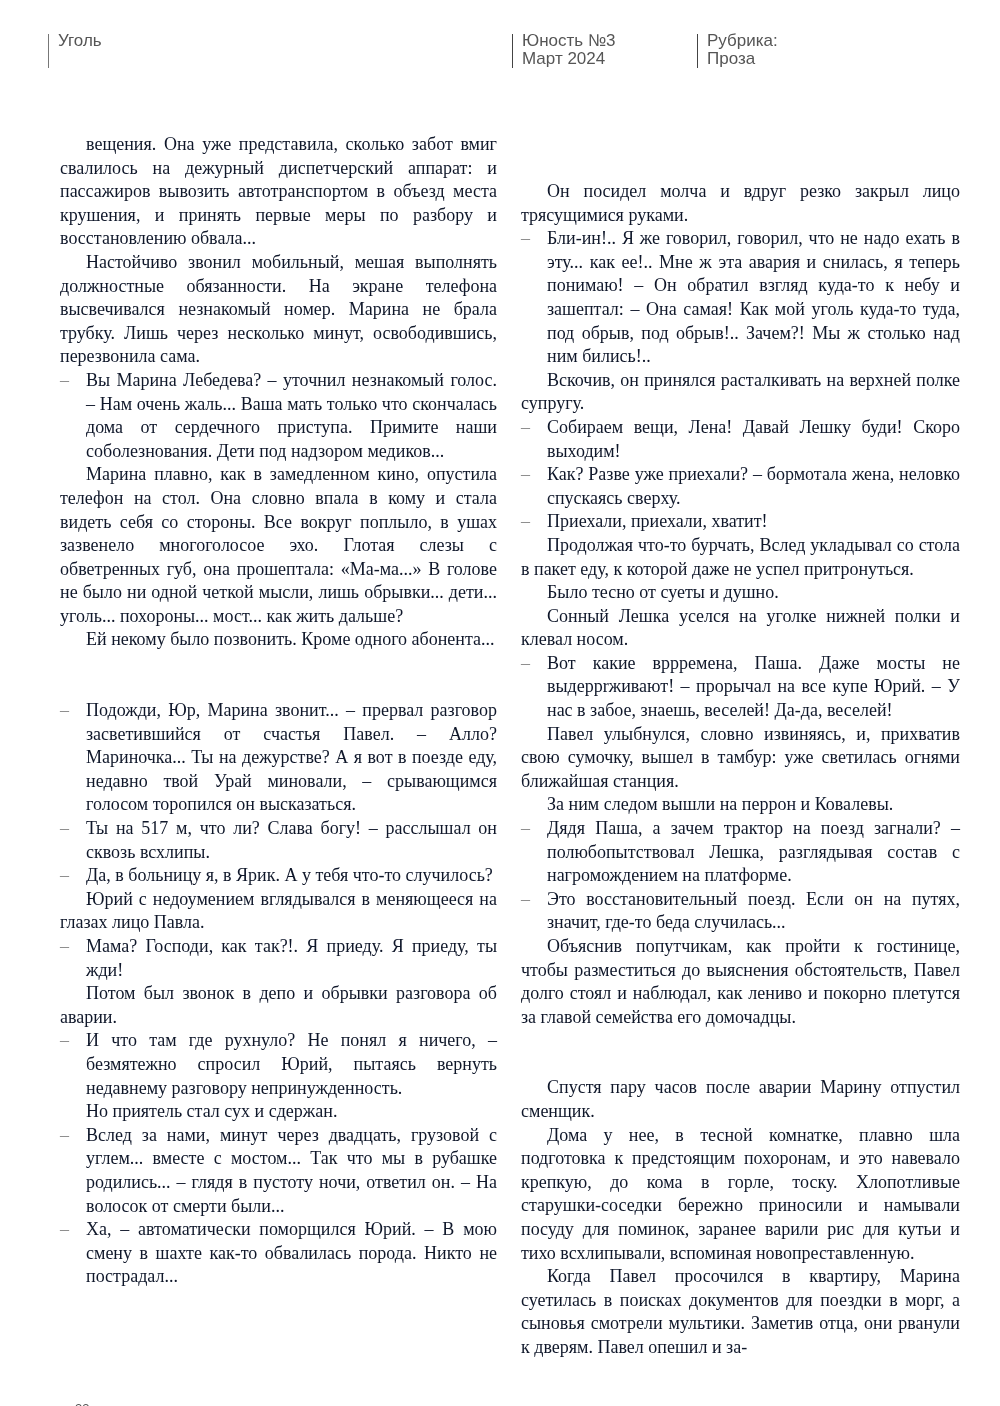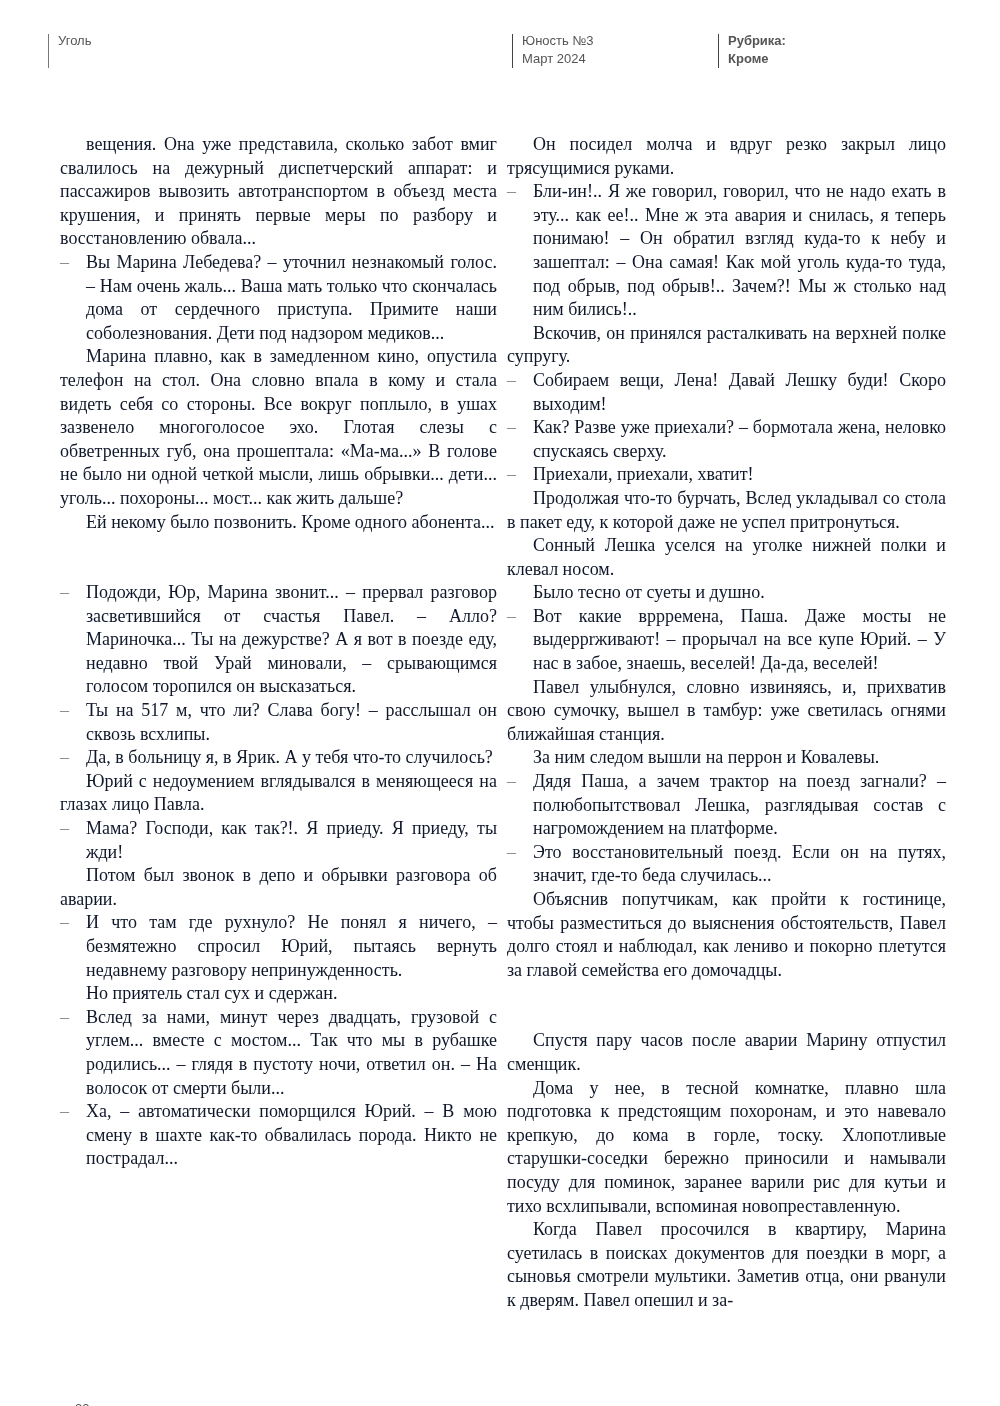--- a/index.html
+++ b/index.html
@@ -1,27 +1,27 @@
 <!DOCTYPE html>
 <html><head>
 <meta charset="utf-8">
 <style>
   html, body { margin: 0; padding: 0; background: #ffffff; }
   body { width: 1000px; height: 1406px; position: relative; overflow: hidden; }
-  .hdr { position: absolute; top: 32px; font-family: "Liberation Sans", sans-serif; font-size: 13px; line-height: 18px; color: #555; padding-left: 10px; }
+  .hdr { position: absolute; top: 32px; font-family: "Liberation Sans", sans-serif; font-size: 17px; line-height: 18px; color: #555; padding-left: 10px; }
   .hdr .bar { position: absolute; left: 0; top: 2px; width: 1px; background: #777; }
   .hdr-left { left: 48px; }
   .hdr-left .bar { height: 34px; }
   .hdr-mid { left: 512px; }
   .hdr-mid .bar { height: 34px; background:#444; }
-  .hdr-right { left: 718px; font-weight: bold; }
+  .hdr-right { left: 697px; }
   .hdr-right .bar { height: 34px; background:#444; }
   .col { position: absolute; top: 133px; font-family: "Liberation Serif", serif; font-size: 18px; line-height: 23.6px; color: #0f172a; text-align: justify; }
   .col-left { left: 60px; width: 437px; }
-  .col-right { left: 507px; width: 439px; }
+  .col-right { left: 521px; width: 439px; margin-top: 47px; }
   .p { margin: 0; text-indent: 26px; }
   .d { margin: 0; padding-left: 26px; position: relative; }
   .d::before { content: "–"; position: absolute; left: 0; top: 0; color: #8a8a8a; }
   .gap { height: 47px; }
   .pagenum { position: absolute; left: 75px; top: 1362px; font-family: "Liberation Sans", sans-serif; font-size: 13px; color: #555; margin-top: 39px; }
 </style>
 </head>
 <body>
 
 <div class="hdr hdr-left">
@@ -29,25 +29,26 @@
   <div>Уголь</div>
 </div>
 <div class="hdr hdr-mid">
   <div class="bar"></div>
   <div>Юность №3</div>
   <div>Март 2024</div>
 </div>
 <div class="hdr hdr-right">
   <div class="bar"></div>
   <div>Рубрика:</div>
-  <div>Кроме</div>
+  <div>Проза</div>
 </div>
 
 <div class="col col-left" id="colL">
     <div class="p cont" style="text-indent: 26px;">вещения. Она уже представила, сколько забот вмиг свалилось на дежурный диспетчерский аппарат: и пассажиров вывозить автотранспортом в объезд места крушения, и принять первые меры по разбору и восстановлению обвала...</div>
+    <div class="p">Настойчиво звонил мобильный, мешая выполнять должностные обязанности. На экране телефона высвечивался незнакомый номер. Марина не брала трубку. Лишь через несколько минут, освободившись, перезвонила сама.</div>
     <div class="d">Вы Марина Лебедева? – уточнил незнакомый голос. – Нам очень жаль... Ваша мать только что скончалась дома от сердечного приступа. Примите наши соболезнования. Дети под надзором медиков...</div>
     <div class="p">Марина плавно, как в замедленном кино, опустила телефон на стол. Она словно впала в кому и стала видеть себя со стороны. Все вокруг поплыло, в ушах зазвенело многоголосое эхо. Глотая слезы с обветренных губ, она прошептала: «Ма-ма...» В голове не было ни одной четкой мысли, лишь обрывки... дети... уголь... похороны... мост... как жить дальше?</div>
     <div class="p">Ей некому было позвонить. Кроме одного абонента...</div>
     <div class="gap"></div>
     <div class="d">Подожди, Юр, Марина звонит... – прервал разговор засветившийся от счастья Павел. – Алло? Мариночка... Ты на дежурстве? А я вот в поезде еду, недавно твой Урай миновали, – срывающимся голосом торопился он высказаться.</div>
     <div class="d">Ты на 517 м, что ли? Слава богу! – расслышал он сквозь всхлипы.</div>
     <div class="d">Да, в больницу я, в Ярик. А у тебя что-то случилось?</div>
     <div class="p">Юрий с недоумением вглядывался в меняющееся на глазах лицо Павла.</div>
     <div class="d">Мама? Господи, как так?!. Я приеду. Я приеду, ты жди!</div>
     <div class="p">Потом был звонок в депо и обрывки разговора об аварии.</div>
@@ -57,22 +58,22 @@
     <div class="d">Ха, – автоматически поморщился Юрий. – В мою смену в шахте как-то обвалилась порода. Никто не пострадал...</div>
   </div>
 <div class="col col-right" id="colR">
     <div class="p">Он посидел молча и вдруг резко закрыл лицо трясущимися руками.</div>
     <div class="d">Бли-ин!.. Я же говорил, говорил, что не надо ехать в эту... как ее!.. Мне ж эта авария и снилась, я теперь понимаю! – Он обратил взгляд куда-то к небу и зашептал: – Она самая! Как мой уголь куда-то туда, под обрыв, под обрыв!.. Зачем?! Мы ж столько над ним бились!..</div>
     <div class="p">Вскочив, он принялся расталкивать на верхней полке супругу.</div>
     <div class="d">Собираем вещи, Лена! Давай Лешку буди! Скоро выходим!</div>
     <div class="d">Как? Разве уже приехали? – бормотала жена, неловко спускаясь сверху.</div>
     <div class="d">Приехали, приехали, хватит!</div>
     <div class="p">Продолжая что-то бурчать, Вслед укладывал со стола в пакет еду, к которой даже не успел притронуться.</div>
+    <div class="p">Было тесно от суеты и душно.</div>
     <div class="p">Сонный Лешка уселся на уголке нижней полки и клевал носом.</div>
-    <div class="p">Было тесно от суеты и душно.</div>
     <div class="d">Вот какие вррремена, Паша. Даже мосты не выдеррrживают! – прорычал на все купе Юрий. – У нас в забое, знаешь, веселей! Да-да, веселей!</div>
     <div class="p">Павел улыбнулся, словно извиняясь, и, прихватив свою сумочку, вышел в тамбур: уже светилась огнями ближайшая станция.</div>
     <div class="p">За ним следом вышли на перрон и Ковалевы.</div>
     <div class="d">Дядя Паша, а зачем трактор на поезд загнали? – полюбопытствовал Лешка, разглядывая состав с нагромождением на платформе.</div>
     <div class="d">Это восстановительный поезд. Если он на путях, значит, где-то беда случилась...</div>
     <div class="p">Объяснив попутчикам, как пройти к гостинице, чтобы разместиться до выяснения обстоятельств, Павел долго стоял и наблюдал, как лениво и покорно плетутся за главой семейства его домочадцы.</div>
     <div class="gap"></div>
     <div class="p">Спустя пару часов после аварии Марину отпустил сменщик.</div>
     <div class="p">Дома у нее, в тесной комнатке, плавно шла подготовка к предстоящим похоронам, и это навевало крепкую, до кома в горле, тоску. Хлопотливые старушки-соседки бережно приносили и намывали посуду для поминок, заранее варили рис для кутьи и тихо всхлипывали, вспоминая новопреставленную.</div>
     <div class="p">Когда Павел просочился в квартиру, Марина суетилась в поисках документов для поездки в морг, а сыновья смотрели мультики. Заметив отца, они рванули к дверям. Павел опешил и за-</div>

